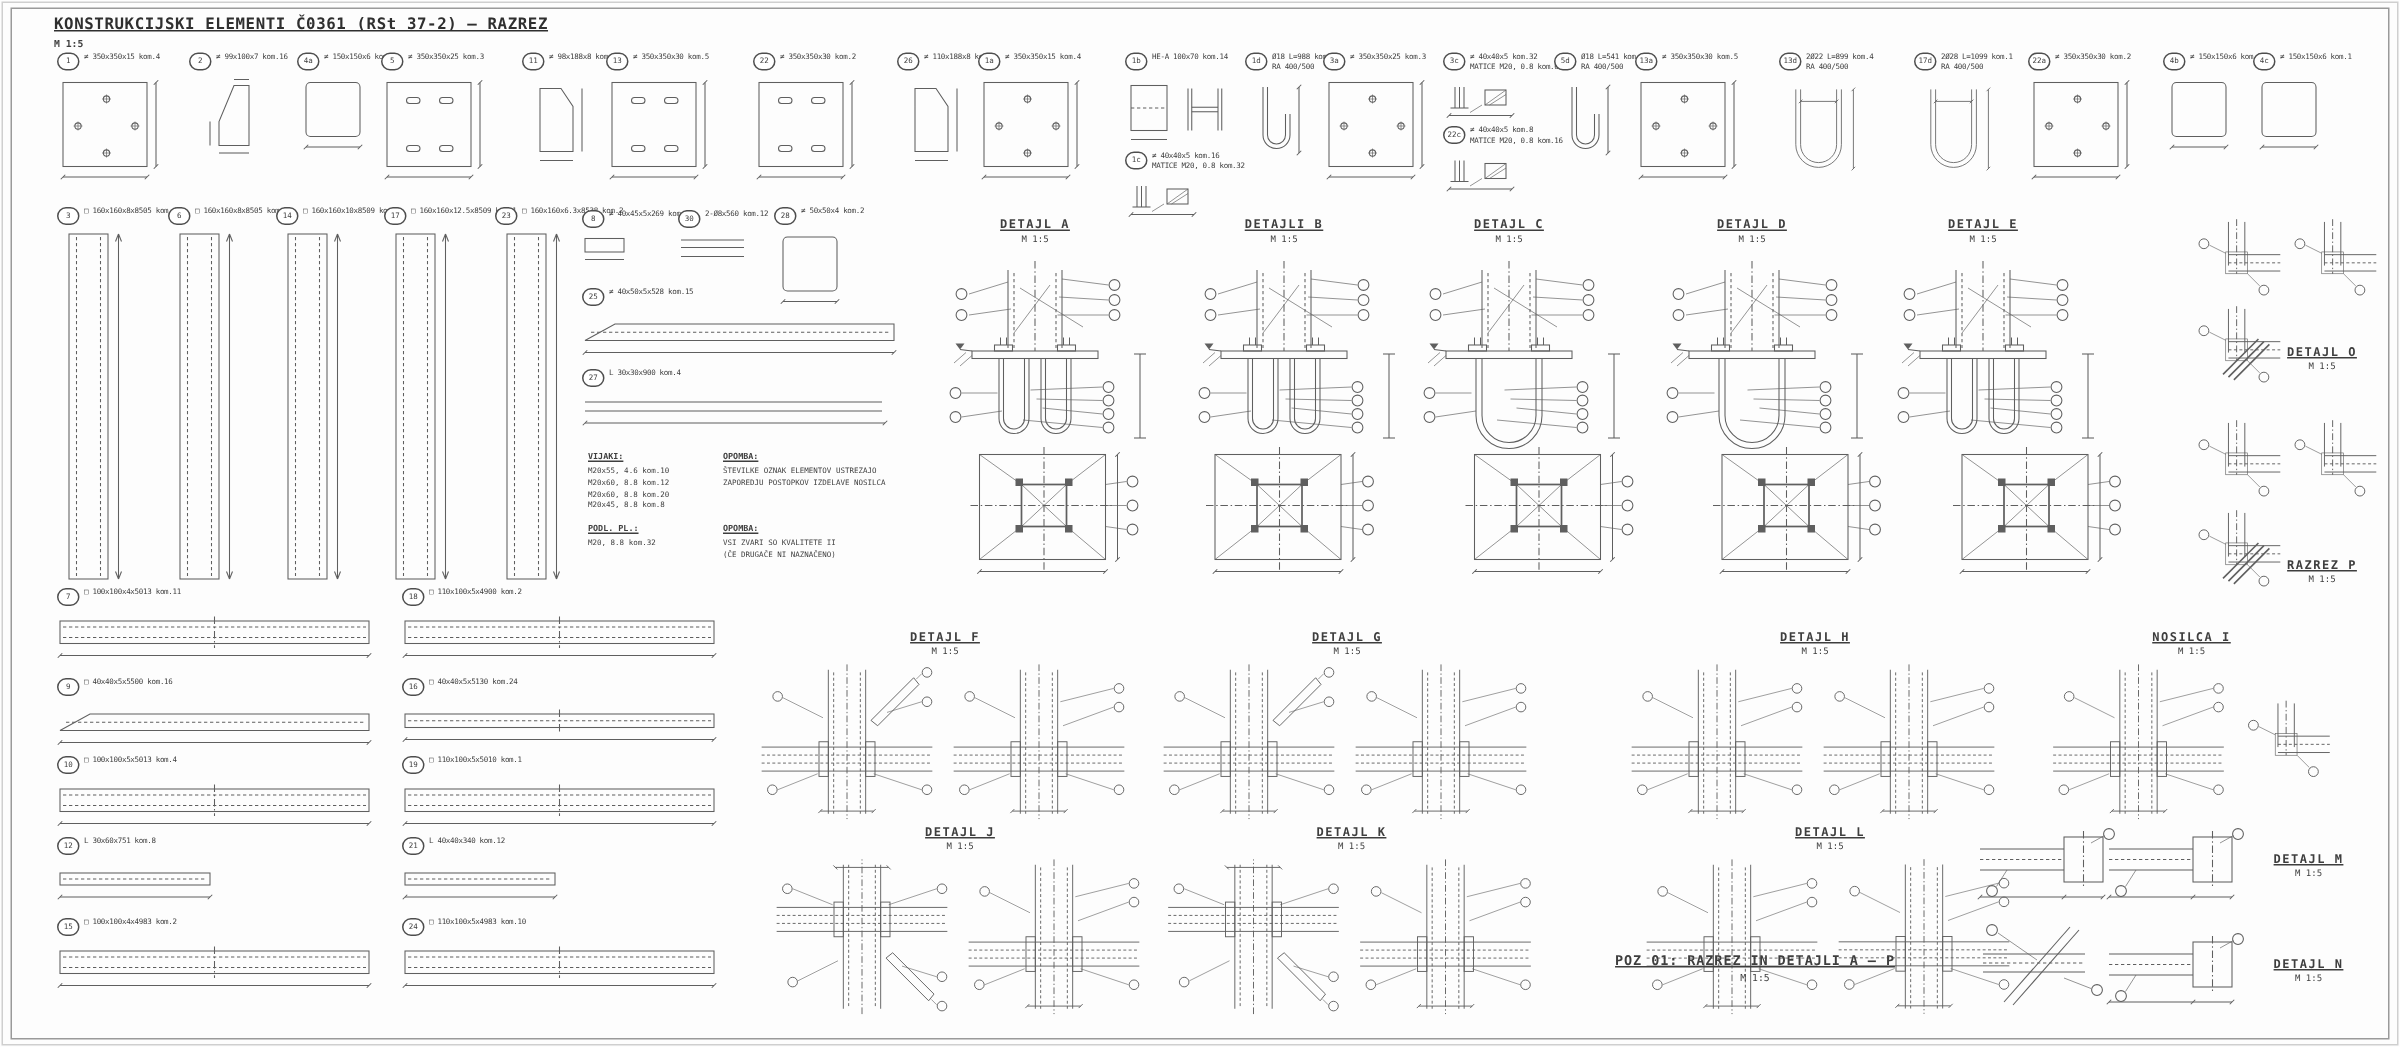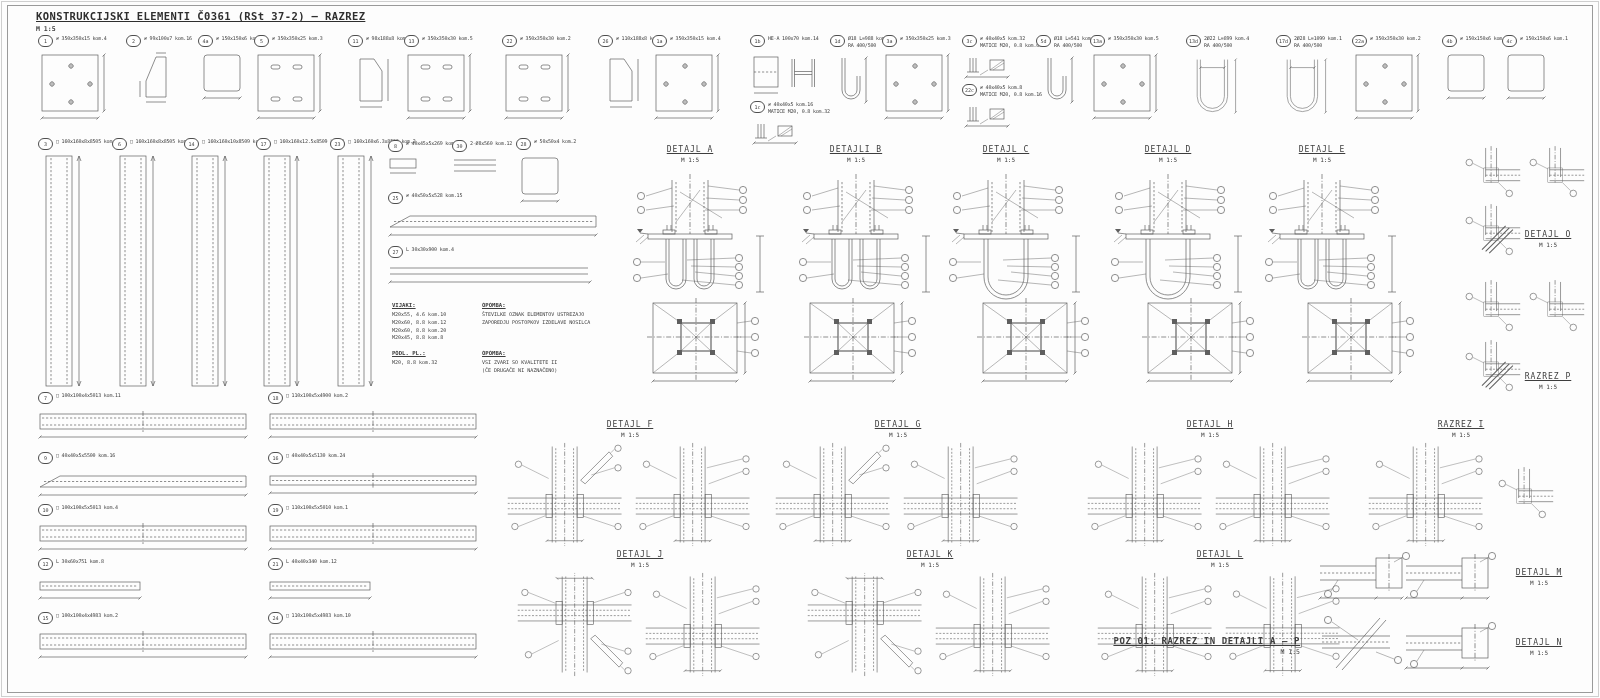--- a/index.html
+++ b/index.html
@@ -10,28 +10,28 @@
   .title{position:absolute;left:36px;top:10px;font-size:10.5px;font-weight:bold;letter-spacing:.4px;
          text-decoration:underline;color:#2f2f2f;white-space:nowrap}
   .mscale{position:absolute;left:36px;top:25px;font-size:6.5px;font-weight:bold}
   .card{position:absolute}
   .hdr{display:flex;align-items:flex-start;gap:3px;white-space:nowrap;margin-bottom:4px}
   .cid{flex:0 0 auto;min-width:10px;height:10px;padding:0 1.5px;border:1px solid #4e4e4e;border-radius:8px;
        display:inline-flex;align-items:center;justify-content:center;font-size:5px;line-height:1;background:#fff}
   .st{display:flex;flex-direction:column}
   .spec,.spec2{font-size:5px;line-height:1.3;letter-spacing:-.2px}
   .detail{position:absolute;text-align:center}
-  .dtitle{font-size:8px;font-weight:normal;letter-spacing:1px;text-decoration:underline;display:inline-block}
+  .dtitle{font-size:8px;font-weight:bold;letter-spacing:1px;text-decoration:underline;display:inline-block}
   .dscale{font-size:6px}
   .drow{display:flex;justify-content:center;gap:8px;margin-top:3px}
   .plan{position:absolute}
   .note{position:absolute}
   .ntitle{font-size:5.6px;font-weight:bold;text-decoration:underline;margin-bottom:3px}
   .nline{font-size:5px;line-height:1.55;white-space:nowrap}
-  .footer{position:absolute;left:1040px;top:636px;width:260px;text-align:right}
+  .footer{position:absolute;left:1040px;top:636px;width:260px;text-align:center}
   .ftitle{font-size:9px;font-weight:bold;letter-spacing:.6px;text-decoration:underline}
   .fscale{font-size:6.5px;margin-top:2px}
   svg{display:block;overflow:visible}
   #defs line,#defs path,#defs rect,#defs circle,#defs polygon{stroke:#5f5f5f;stroke-width:.7;fill:none}
   #defs .dash{stroke-dasharray:2.2,1.8}
   #defs .ddot{stroke-dasharray:5,1.8,1,1.8}
   #defs .blt{fill:#5f5f5f;stroke:none}
   #defs .thk{stroke-width:1.15}
   #defs .thin{stroke-width:.45}
 </style>
@@ -882,21 +882,21 @@
   <div class="drow">
     <svg width="120" height="107" viewBox="0 0 135 120">
         <use href="#g-conn"></use>
       </svg>
     <svg width="120" height="107" viewBox="0 0 135 120">
         <use href="#g-conn"></use>
       </svg>
   </div>
 </div>
 <div class="detail" style="left:1356px;top:412px;width:210px">
-  <div class="dtitle">RAZREZ I</div>
+  <div class="dtitle">NOSILCA I</div>
   <div class="dscale">M 1:5</div>
   <div class="drow">
     <svg width="120" height="107" viewBox="0 0 135 120">
         <use href="#g-conn"></use>
       </svg>
     <svg width="60" height="53" viewBox="0 0 66 58" style="margin-top:26px">
         <use href="#g-corner"></use>
       </svg>
   </div>
 </div>
@@ -906,21 +906,21 @@
   <div class="dscale">M 1:5</div>
   <div class="drow">
     <svg width="120" height="107" viewBox="0 0 135 120">
         <use href="#g-conn-brace" transform="translate(0,120) scale(1,-1)"></use>
       </svg>
     <svg width="120" height="107" viewBox="0 0 135 120">
         <use href="#g-conn"></use>
       </svg>
   </div>
 </div>
-<div class="detail" style="left:795px;top:542px;width:270px">
+<div class="detail" style="left:766px;top:542px;width:270px">
   <div class="dtitle">DETAJL K</div>
   <div class="dscale">M 1:5</div>
   <div class="drow">
     <svg width="120" height="107" viewBox="0 0 135 120">
         <use href="#g-conn-brace" transform="translate(0,120) scale(1,-1)"></use>
       </svg>
     <svg width="120" height="107" viewBox="0 0 135 120">
         <use href="#g-conn"></use>
       </svg>
   </div>

